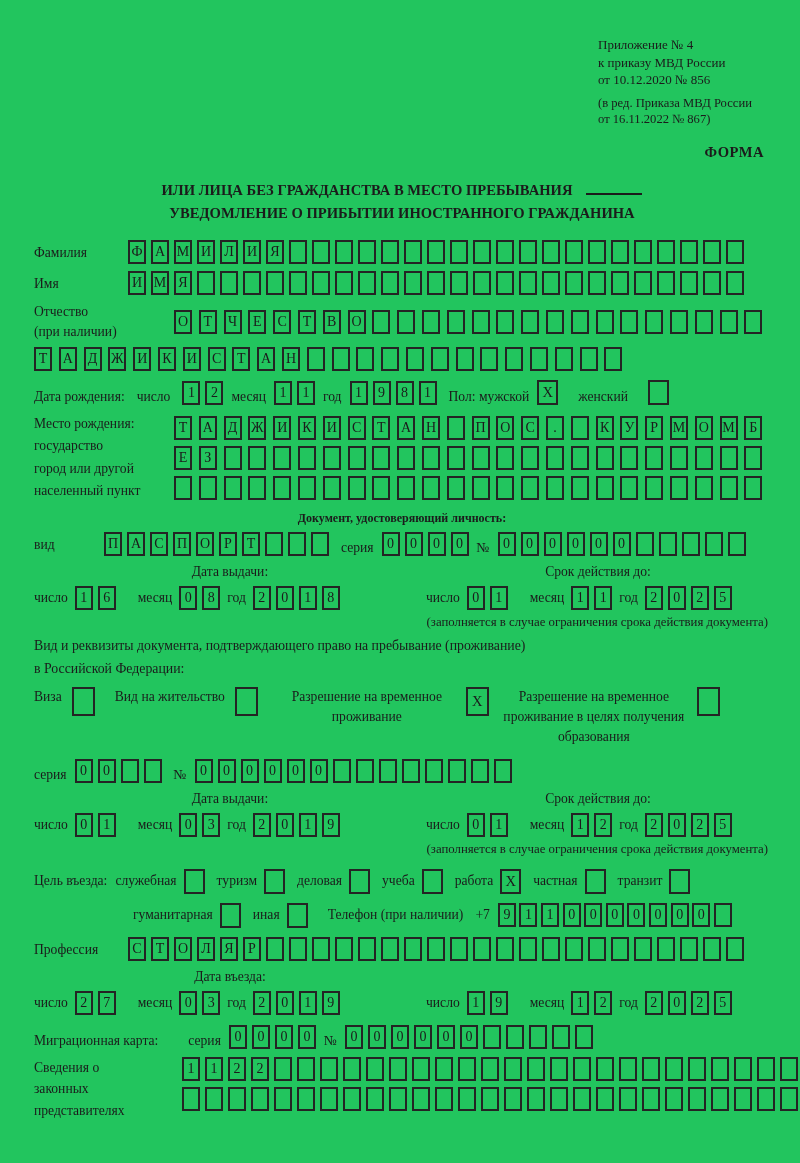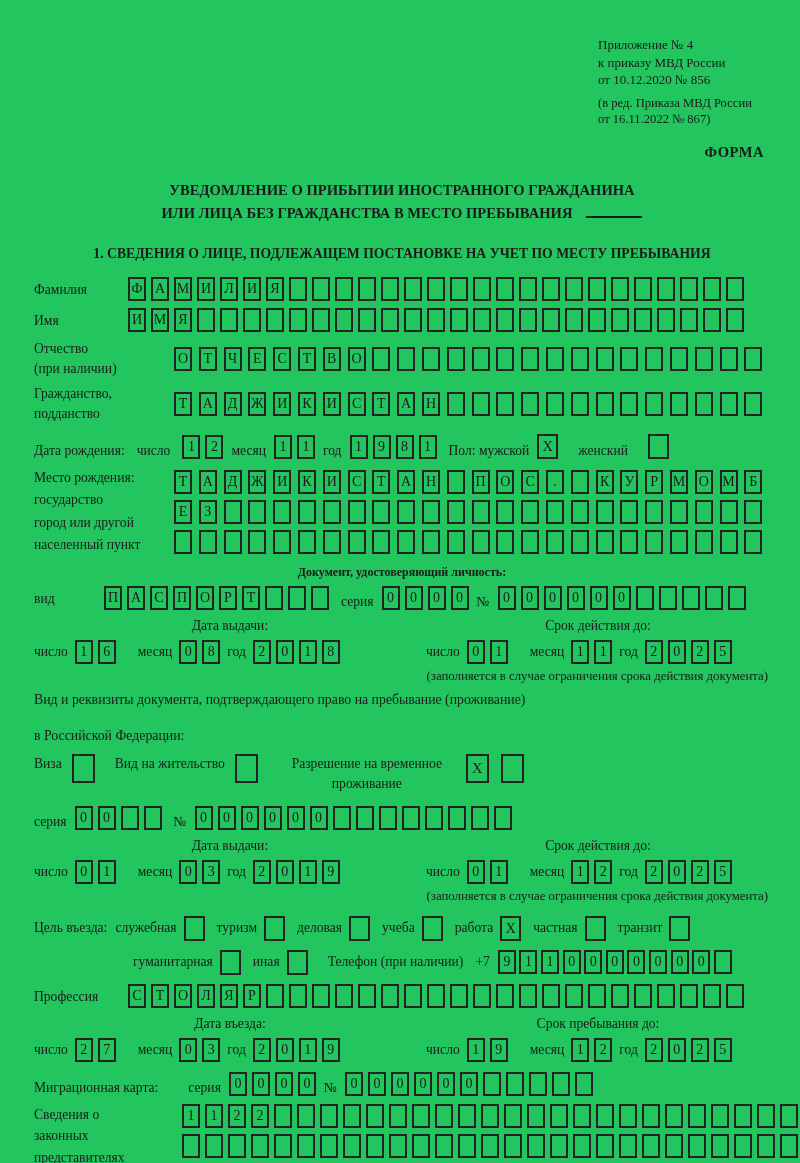--- a/index.html
+++ b/index.html
@@ -75,27 +75,26 @@
     <div>к приказу МВД России</div>
     <div>от 10.12.2020 № 856</div>
     <div class="sub">
       <div>(в ред. Приказа МВД России</div>
       <div>от 16.11.2022 № 867)</div>
     </div>
   </div>
   <div class="forma">ФОРМА</div>
 
   <div class="title">
-    <div>УВЕДОМЛЕНИЕ О ПРИБЫТИИ ИНОСТРАННОГО ГРАЖДАНИНА</div>
     <div>
       <span>ИЛИ ЛИЦА БЕЗ ГРАЖДАНСТВА В МЕСТО ПРЕБЫВАНИЯ</span><span class="blank-line"></span>
     </div>
-  </div>
-
-  <div class="sec-head">1. СВЕДЕНИЯ О ЛИЦЕ, ПОДЛЕЖАЩЕМ ПОСТАНОВКЕ НА УЧЕТ ПО МЕСТУ ПРЕБЫВАНИЯ</div>
+    <div>УВЕДОМЛЕНИЕ О ПРИБЫТИИ ИНОСТРАННОГО ГРАЖДАНИНА</div>
+  </div>
+
 
   <div class="row" style="margin-top:15px;">
     <span class="lbl lblcol w94">Фамилия</span>
     <span class="cells">
           <span class="cell">Ф</span>
           <span class="cell">А</span>
           <span class="cell">М</span>
           <span class="cell">И</span>
           <span class="cell">Л</span>
           <span class="cell">И</span>
@@ -183,24 +182,20 @@
           <span class="cell"></span>
           <span class="cell"></span>
           <span class="cell"></span>
           <span class="cell"></span>
           <span class="cell"></span>
           <span class="cell"></span>
         </span>
   </div>
 
   <div class="row top" style="margin-top:4px;">
-    <span class="lblcol w140">
-      <span>Гражданство,</span><br>
-      <span>подданство</span>
-    </span>
     <span class="cells g2">
           <span class="cell">Т</span>
           <span class="cell">А</span>
           <span class="cell">Д</span>
           <span class="cell">Ж</span>
           <span class="cell">И</span>
           <span class="cell">К</span>
           <span class="cell">И</span>
           <span class="cell">С</span>
           <span class="cell">Т</span>
@@ -431,39 +426,40 @@
             <span class="cell">2</span>
             <span class="cell">0</span>
             <span class="cell">2</span>
             <span class="cell">5</span>
           </span>
     </div>
   </div>
   <div class="note">(заполняется в случае ограничения срока действия документа)</div>
 
   <div class="lbl" style="margin-top:8px; font-size:13.8px;">Вид и реквизиты документа, подтверждающего право на пребывание (проживание)</div>
-  <div class="lbl" style="margin-top:20px; font-size:13.8px;font-family:Liberation Serif, serif;">в Российской Федерации:</div>
+  <div class="lbl" style="margin-top:7px; font-size:13.8px;font-family:Liberation Serif, serif;">в Российской Федерации:</div>
 
   <div class="res-opts">
     <div class="opt">
       <span class="olbl">Виза</span>
       <span class="cb cb-lg"></span>
     </div>
     <span class="gap20"></span>
     <div class="opt">
       <span class="olbl">Вид на жительство</span>
       <span class="cb cb-lg"></span>
     </div>
     <span class="gap20"></span>
     <div class="opt">
       <span class="olbl center w175">Разрешение на временное проживание</span>
       <span class="cb cb-lg">X</span>
     </div>
     <span class="gap12"></span>
     <div class="opt">
+      <span class="olbl center w186">Разрешение на временное проживание в целях получения образования</span>
       <span class="cb cb-lg"></span>
     </div>
   </div>
 
   <div class="row" style="margin-top:12px;">
     <span class="lbl">серия</span>
     <span class="gap8"></span>
     <span class="cells">
           <span class="cell">0</span>
           <span class="cell">0</span>
@@ -636,21 +632,20 @@
           <span class="cell"></span>
           <span class="cell"></span>
           <span class="cell"></span>
           <span class="cell"></span>
           <span class="cell"></span>
         </span>
   </div>
 
   <div style="display:flex;">
     <div class="dhead left">Дата въезда:</div>
-    <div class="dhead right">Срок пребывания до:</div>
   </div>
   <div class="dates">
     <div class="col1 dgroup">
       <span class="lbl">число</span>
       <span class="cells">
             <span class="cell">2</span>
             <span class="cell">7</span>
           </span>
       <span class="gap8"></span>
       <span class="lbl">месяц</span>

